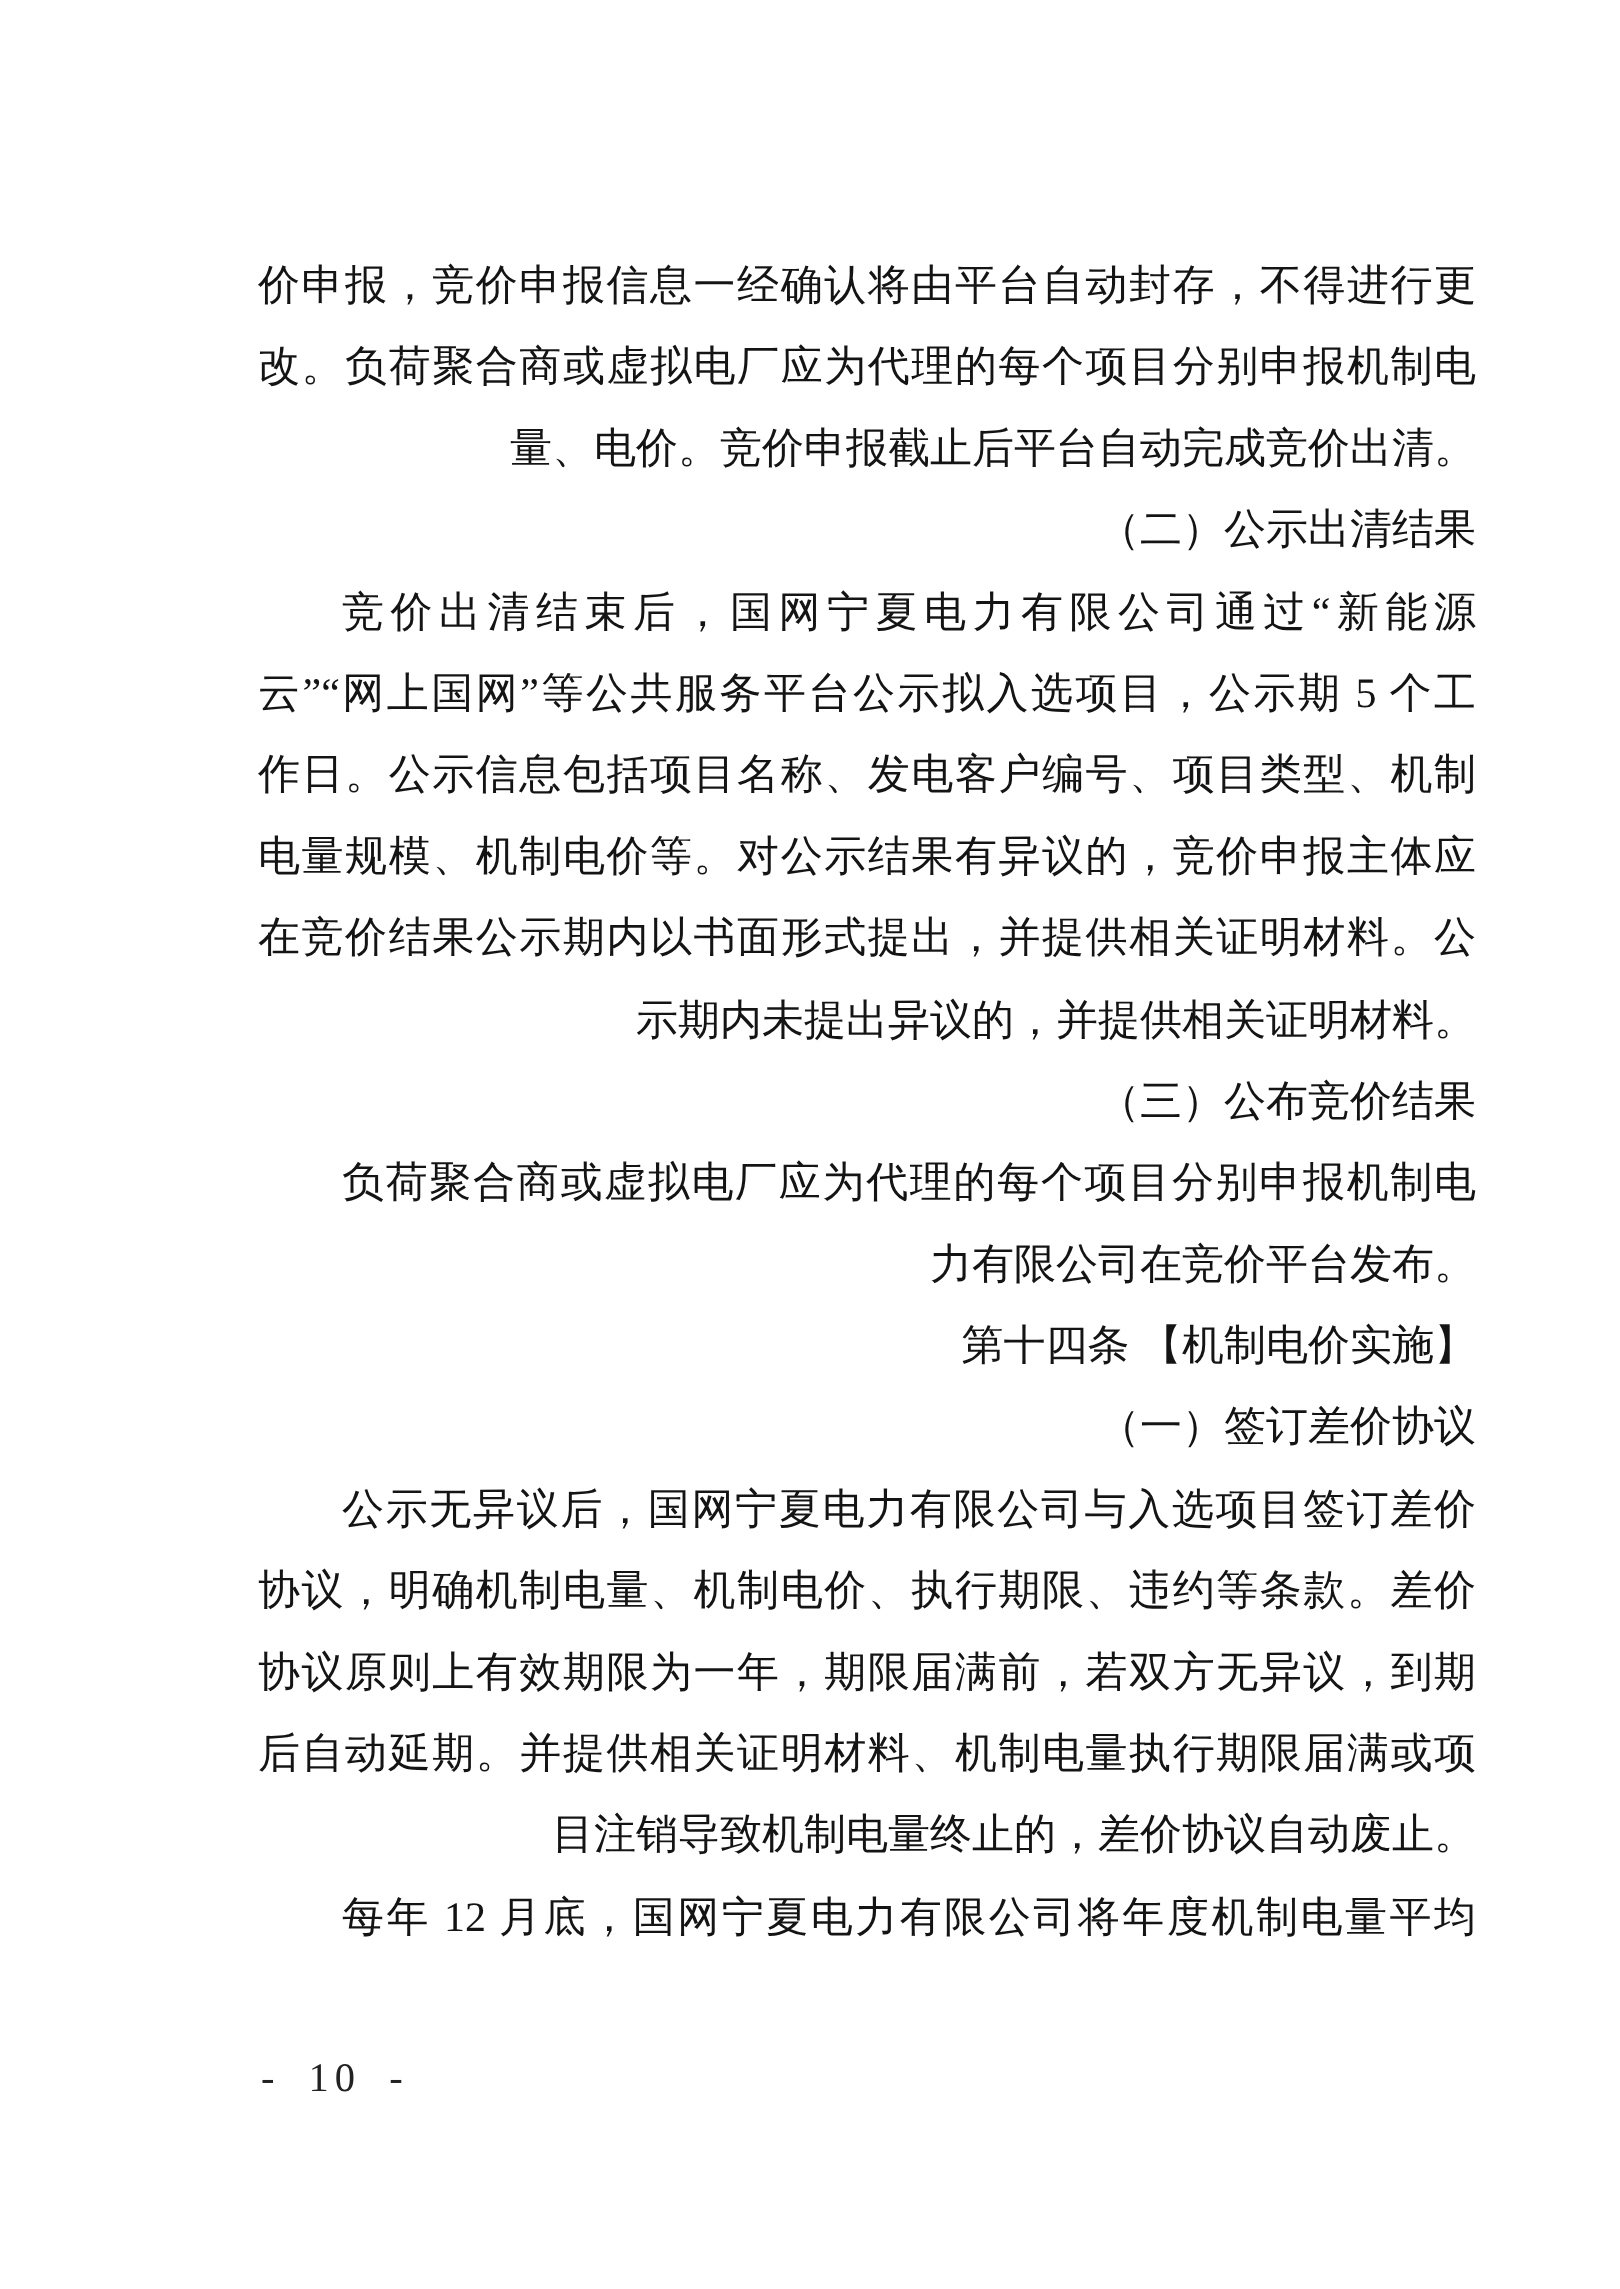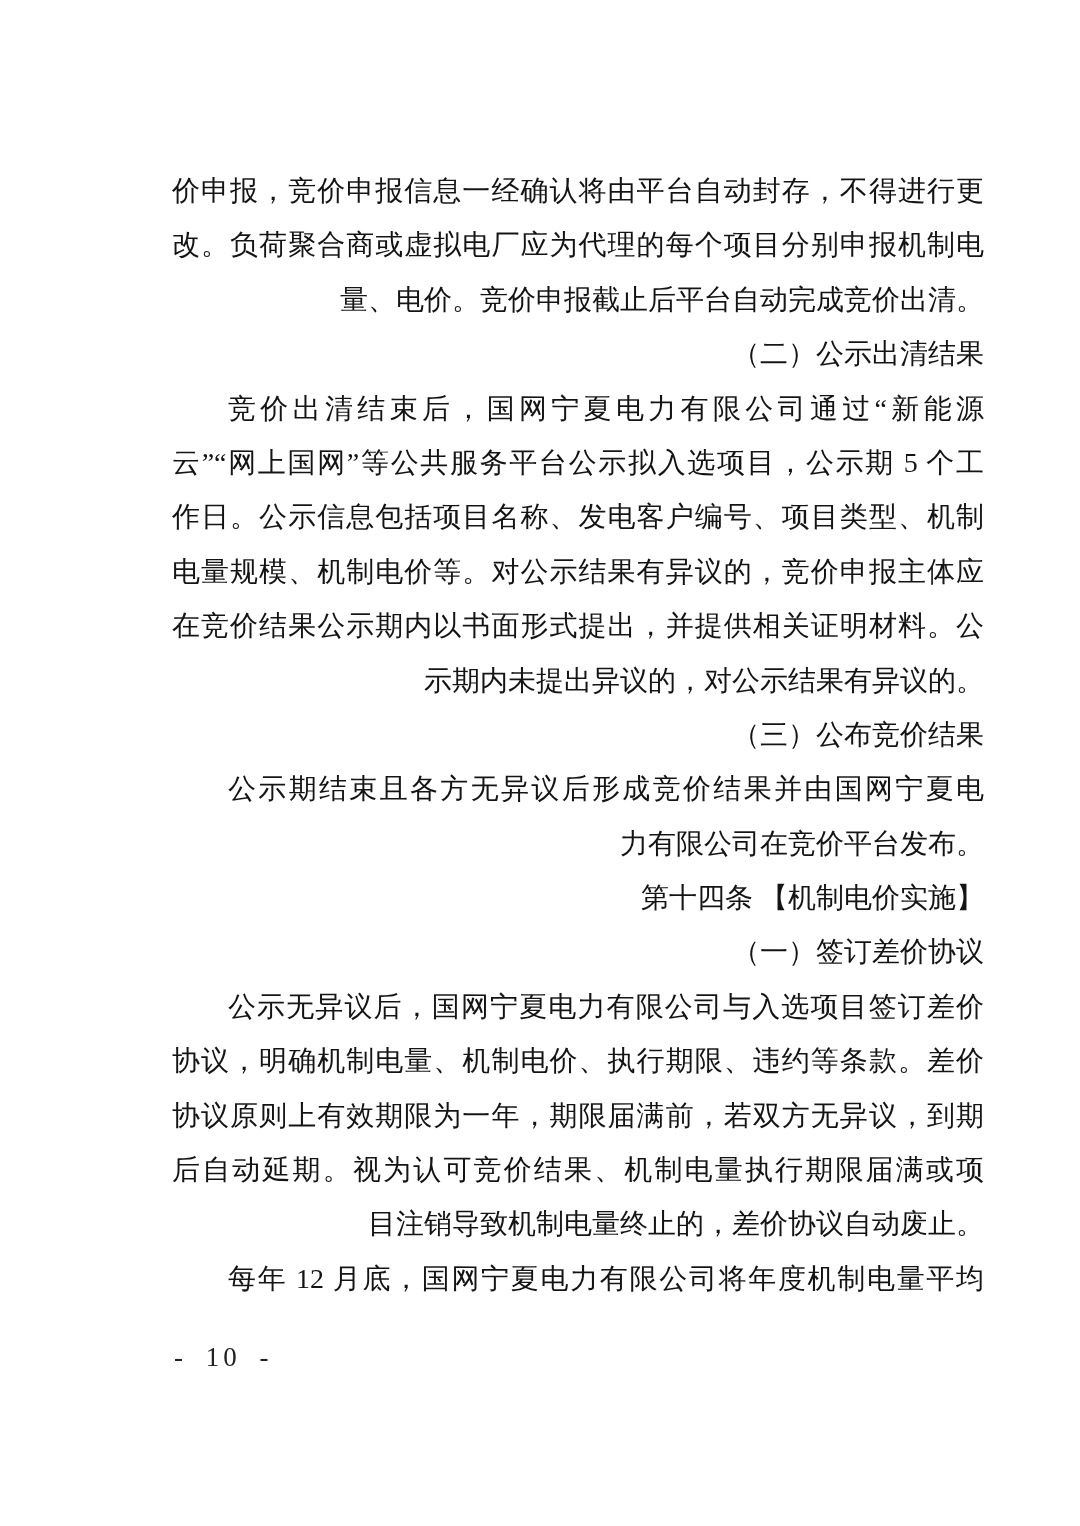--- a/index.html
+++ b/index.html
@@ -37,21 +37,21 @@
     text-align-last: justify;
     text-justify: inter-character;
   }
   
   .line.i {
     text-indent: 56px;
   }
   .footer {
     position: absolute;
     left: 130px;
-    top: 1342px;
+    top: 1370px;
     font-size: 27px;
     line-height: 30px;
     color: #222222;
     letter-spacing: 4px;
     word-spacing: 8px;
   }
 </style>
 </head>
 <body>
 
@@ -60,29 +60,29 @@
   <div class="textblock">
     <div class="line j">价申报，竞价申报信息一经确认将由平台自动封存，不得进行更</div>
     <div class="line j">改。负荷聚合商或虚拟电厂应为代理的每个项目分别申报机制电</div>
     <div class="line">量、电价。竞价申报截止后平台自动完成竞价出清。</div>
     <div class="line i">（二）公示出清结果</div>
     <div class="line i j">竞价出清结束后，国网宁夏电力有限公司通过“新能源</div>
     <div class="line j">云”“网上国网”等公共服务平台公示拟入选项目，公示期 5 个工</div>
     <div class="line j">作日。公示信息包括项目名称、发电客户编号、项目类型、机制</div>
     <div class="line j">电量规模、机制电价等。对公示结果有异议的，竞价申报主体应</div>
     <div class="line j">在竞价结果公示期内以书面形式提出，并提供相关证明材料。公</div>
-    <div class="line">示期内未提出异议的，对公示结果有异议的。</div>
+    <div class="line">示期内未提出异议的，并提供相关证明材料。</div>
     <div class="line i">（三）公布竞价结果</div>
-    <div class="line i j">公示期结束且各方无异议后形成竞价结果并由国网宁夏电</div>
+    <div class="line i j">负荷聚合商或虚拟电厂应为代理的每个项目分别申报机制电</div>
     <div class="line">力有限公司在竞价平台发布。</div>
     <div class="line i">第十四条 【机制电价实施】</div>
     <div class="line i">（一）签订差价协议</div>
     <div class="line i j">公示无异议后，国网宁夏电力有限公司与入选项目签订差价</div>
     <div class="line j">协议，明确机制电量、机制电价、执行期限、违约等条款。差价</div>
     <div class="line j">协议原则上有效期限为一年，期限届满前，若双方无异议，到期</div>
-    <div class="line j">后自动延期。视为认可竞价结果、机制电量执行期限届满或项</div>
+    <div class="line j">后自动延期。并提供相关证明材料、机制电量执行期限届满或项</div>
     <div class="line">目注销导致机制电量终止的，差价协议自动废止。</div>
     <div class="line i j">每年 12 月底，国网宁夏电力有限公司将年度机制电量平均</div>
   </div>
 
   <div class="footer">- 10 -</div>
 
 </div>
 
 </body></html>

